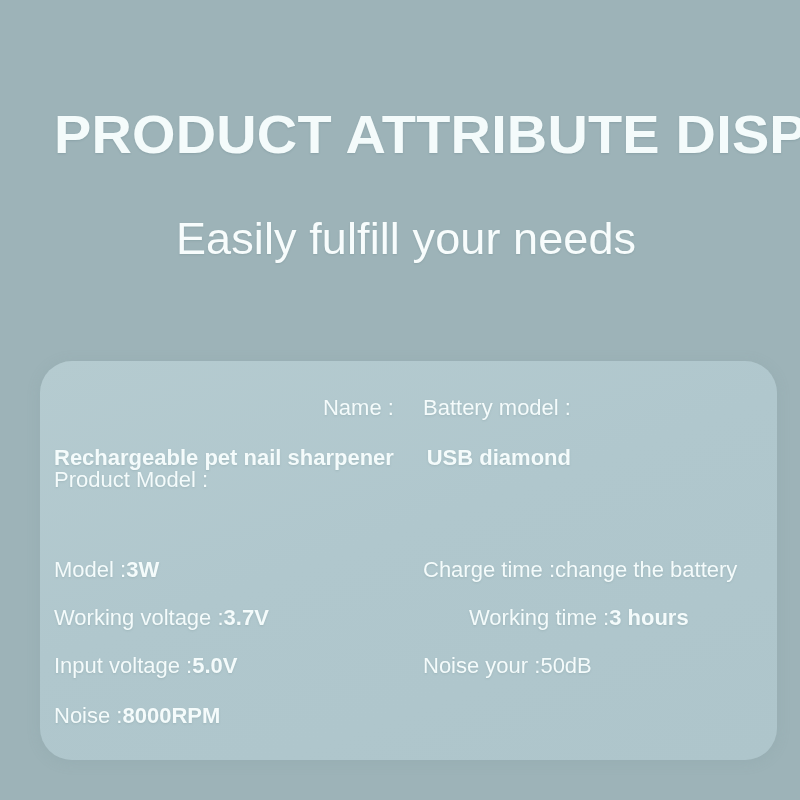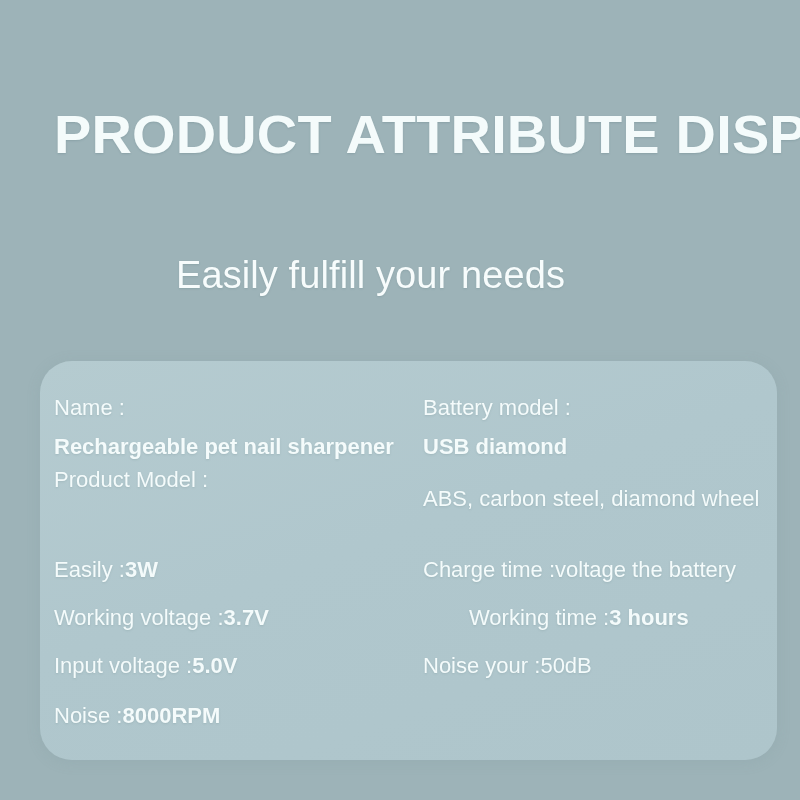--- a/index.html
+++ b/index.html
@@ -40,38 +40,38 @@
     text-shadow: 0 1px 2px rgba(90,120,125,0.28);
   }
 
   .subtitle {
     position: absolute;
     left: 176px;
     top: 211px;
     height: 56px;
     line-height: 56px;
     color: #f7fcfc;
-    font-size: 38px;
+    font-size: 45px;
     font-weight: normal;
     letter-spacing: 0.1px;
     white-space: nowrap;
     text-shadow: 0 1px 2px rgba(90,120,125,0.22);
-    margin-top: 36px;
   }
 
   
   .spec-card {
     position: absolute;
     left: 40px;
     top: 361px;
     width: 737px;
     height: 399px;
     border-radius: 32px;
     background: linear-gradient(160deg, #b5cbd0 0%, #b0c7cd 45%, #aec5cb 100%);
     box-shadow: 0 2px 14px rgba(120,150,155,0.18);
+    text-align: right;
   }
 
   .col {
     position: absolute;
     top: 0;
   }
   .col-left  { left: 14px; width: 375px; }
   .col-right { left: 383px; width: 350px; }
 
   .spec-row {
@@ -88,55 +88,54 @@
   }
   .spec-row .value {
     font-weight: bold;
   }
   .spec-row .value.plain {
     font-weight: normal;
   }
 
   
   .stacked .label { display: block; }
-  .stacked .value { display: block; margin-top: 9px; }
+  .stacked .value { display: block; margin-top: 20px; }
 </style>
 </head>
 <body>
 
 <div class="page">
 
   <div class="title">PRODUCT ATTRIBUTE DISPLAY</div>
 
   <div class="subtitle">Easily fulfill your needs</div>
 
   <div class="spec-card">
 
     <div class="col col-left">
         <div class="spec-row stacked" style="top: 32px;">
           <span class="label">Name :</span>
           <span class="value">Rechargeable pet nail sharpener</span>
         </div>
         <div class="spec-row stacked" style="top: 104px;">
           <span class="label">Product Model :</span>
         </div>
-        <div class="spec-row" style="top: 194px;"><span class="label">Easily :</span><span class="value">3W</span></div>
+        <div class="spec-row" style="top: 194px;"><span class="label">Model :</span><span class="value">3W</span></div>
         <div class="spec-row" style="top: 242px;"><span class="label">Working voltage :</span><span class="value">3.7V</span></div>
         <div class="spec-row" style="top: 290px;"><span class="label">Input voltage :</span><span class="value">5.0V</span></div>
         <div class="spec-row" style="top: 340px;"><span class="label">Noise :</span><span class="value">8000RPM</span></div>
       </div>
 
     <div class="col col-right">
         <div class="spec-row stacked" style="top: 32px;">
           <span class="label">Battery model :</span>
           <span class="value">USB diamond</span>
         </div>
         <div class="spec-row stacked" style="top: 114px;">
-          <span class="value plain">ABS, carbon steel, diamond wheel</span>
         </div>
-        <div class="spec-row" style="top: 194px;"><span class="label">Charge time :</span><span class="value plain">voltage the battery</span></div>
+        <div class="spec-row" style="top: 194px;"><span class="label">Charge time :</span><span class="value plain">change the battery</span></div>
         <div class="spec-row" style="top: 242px; margin-left: 46px;"><span class="label">Working time :</span><span class="value">3 hours</span></div>
         <div class="spec-row" style="top: 290px;"><span class="label">Noise your :</span><span class="value plain">50dB</span></div>
       </div>
 
   </div>
 
 </div>
 
 </body></html>

